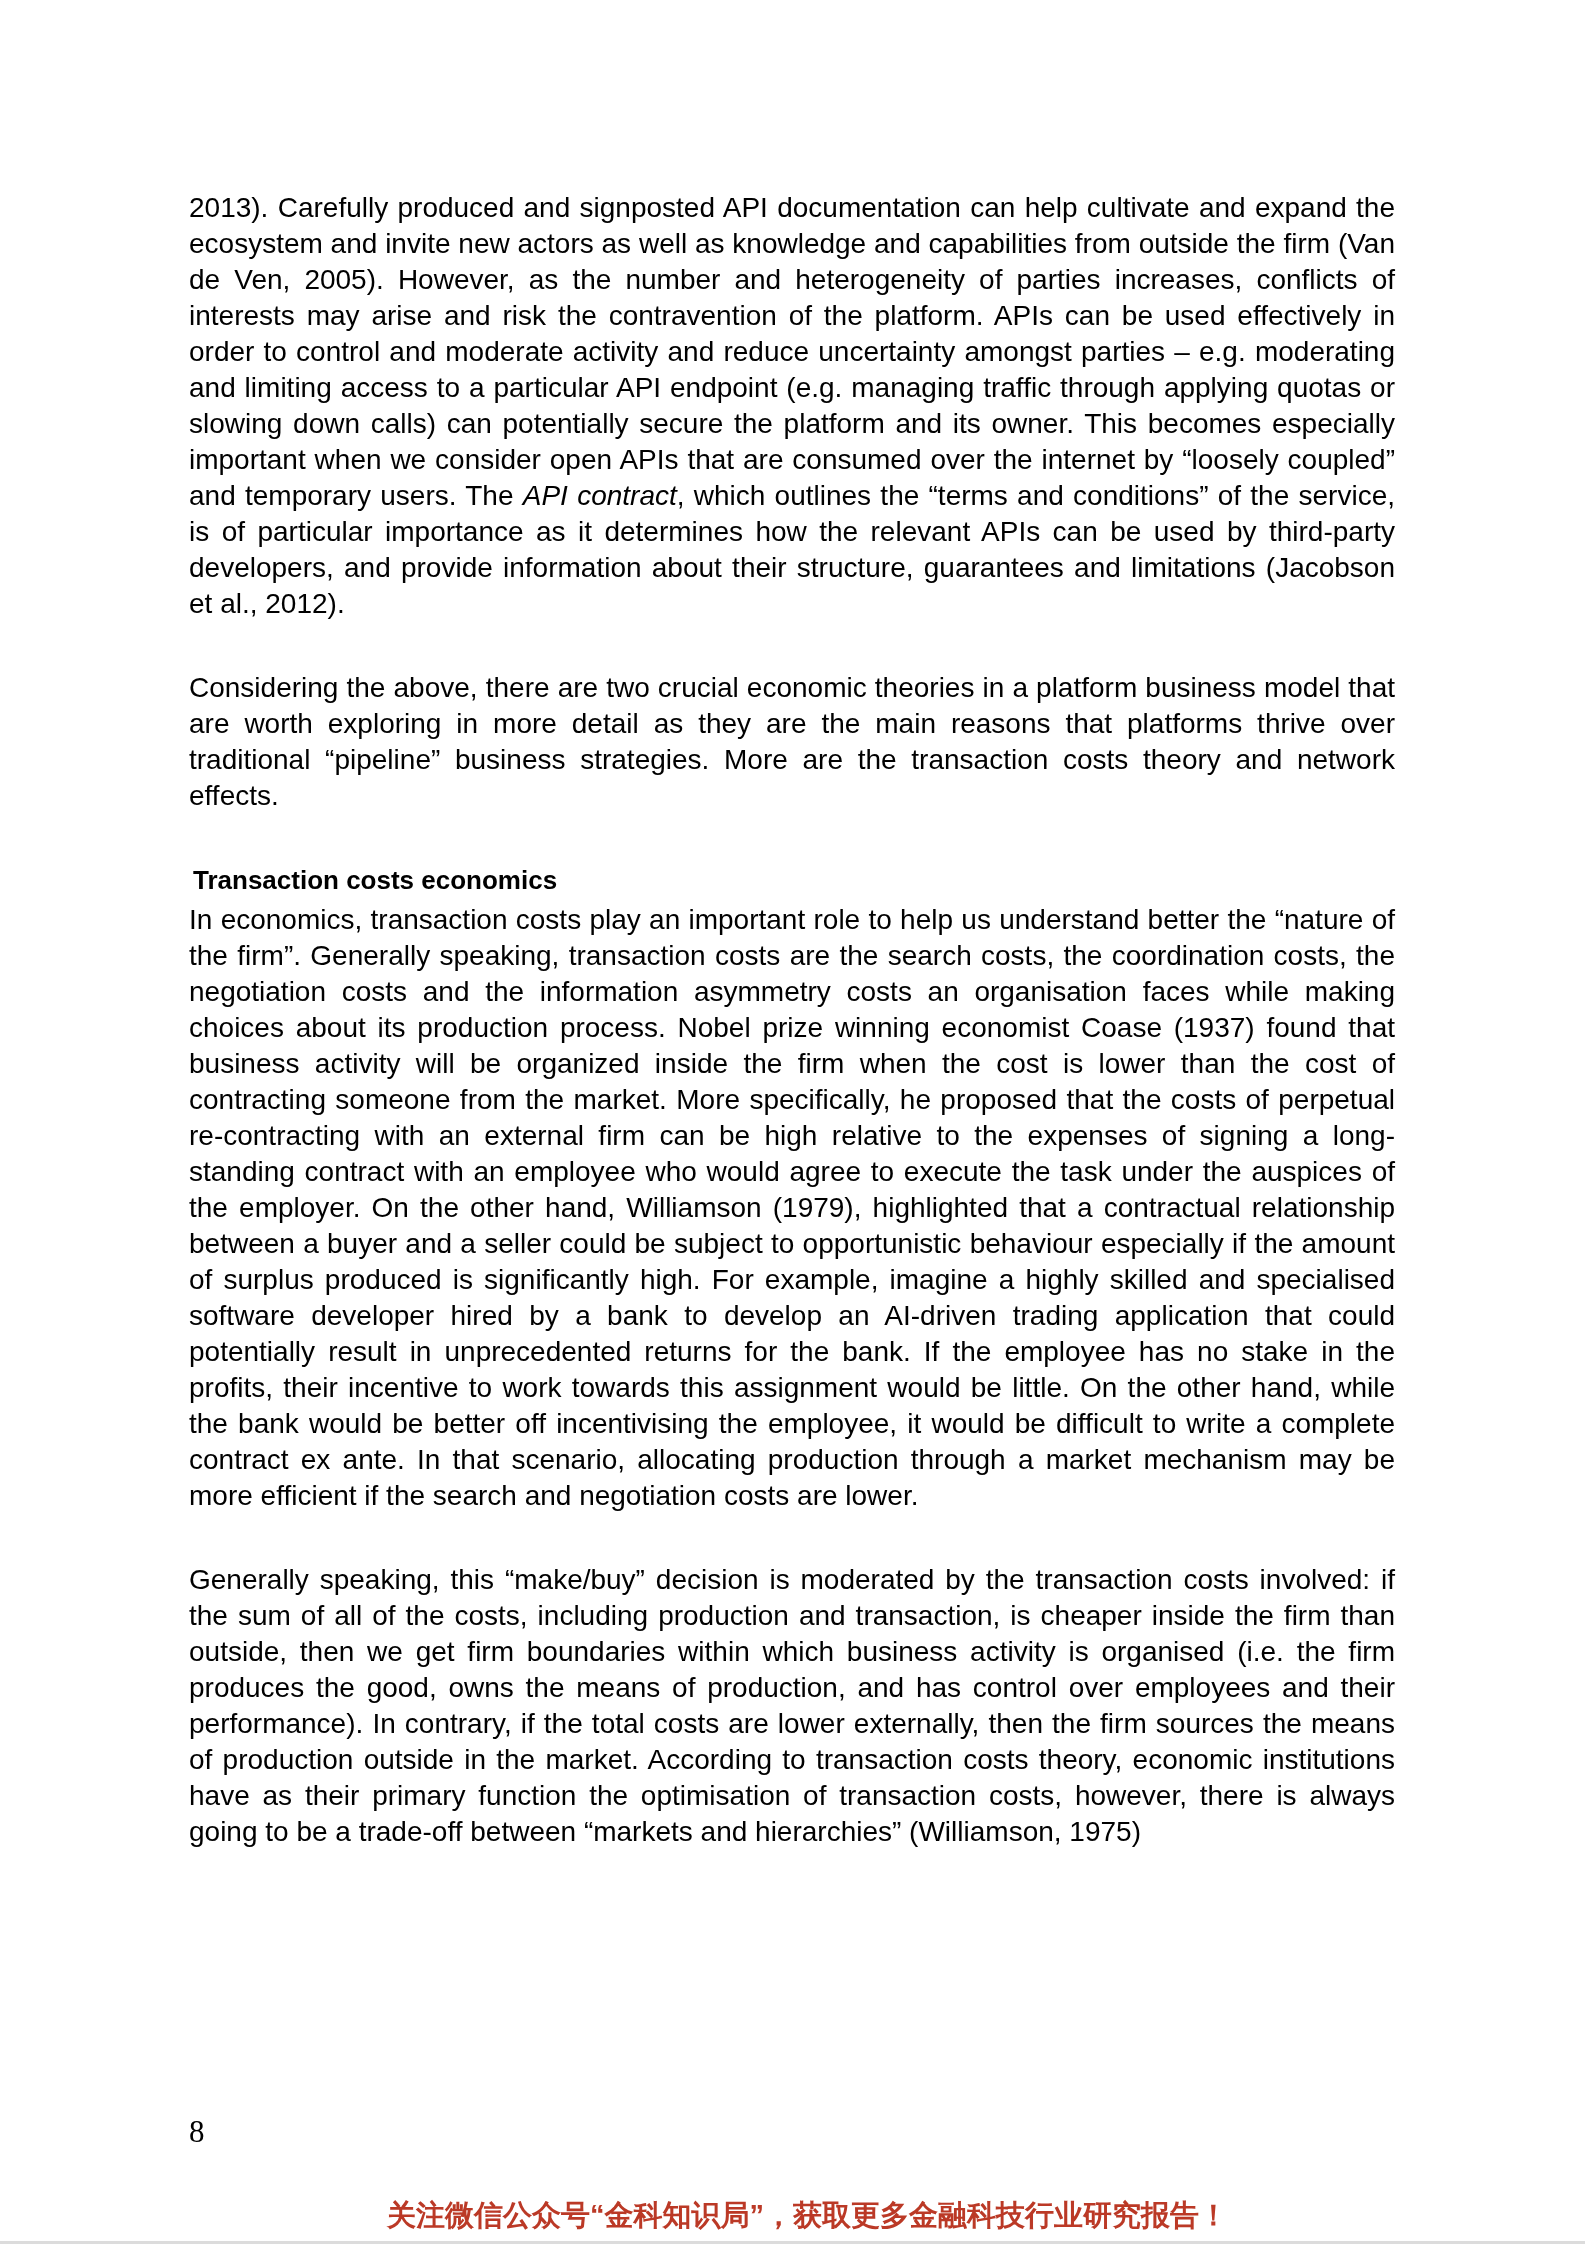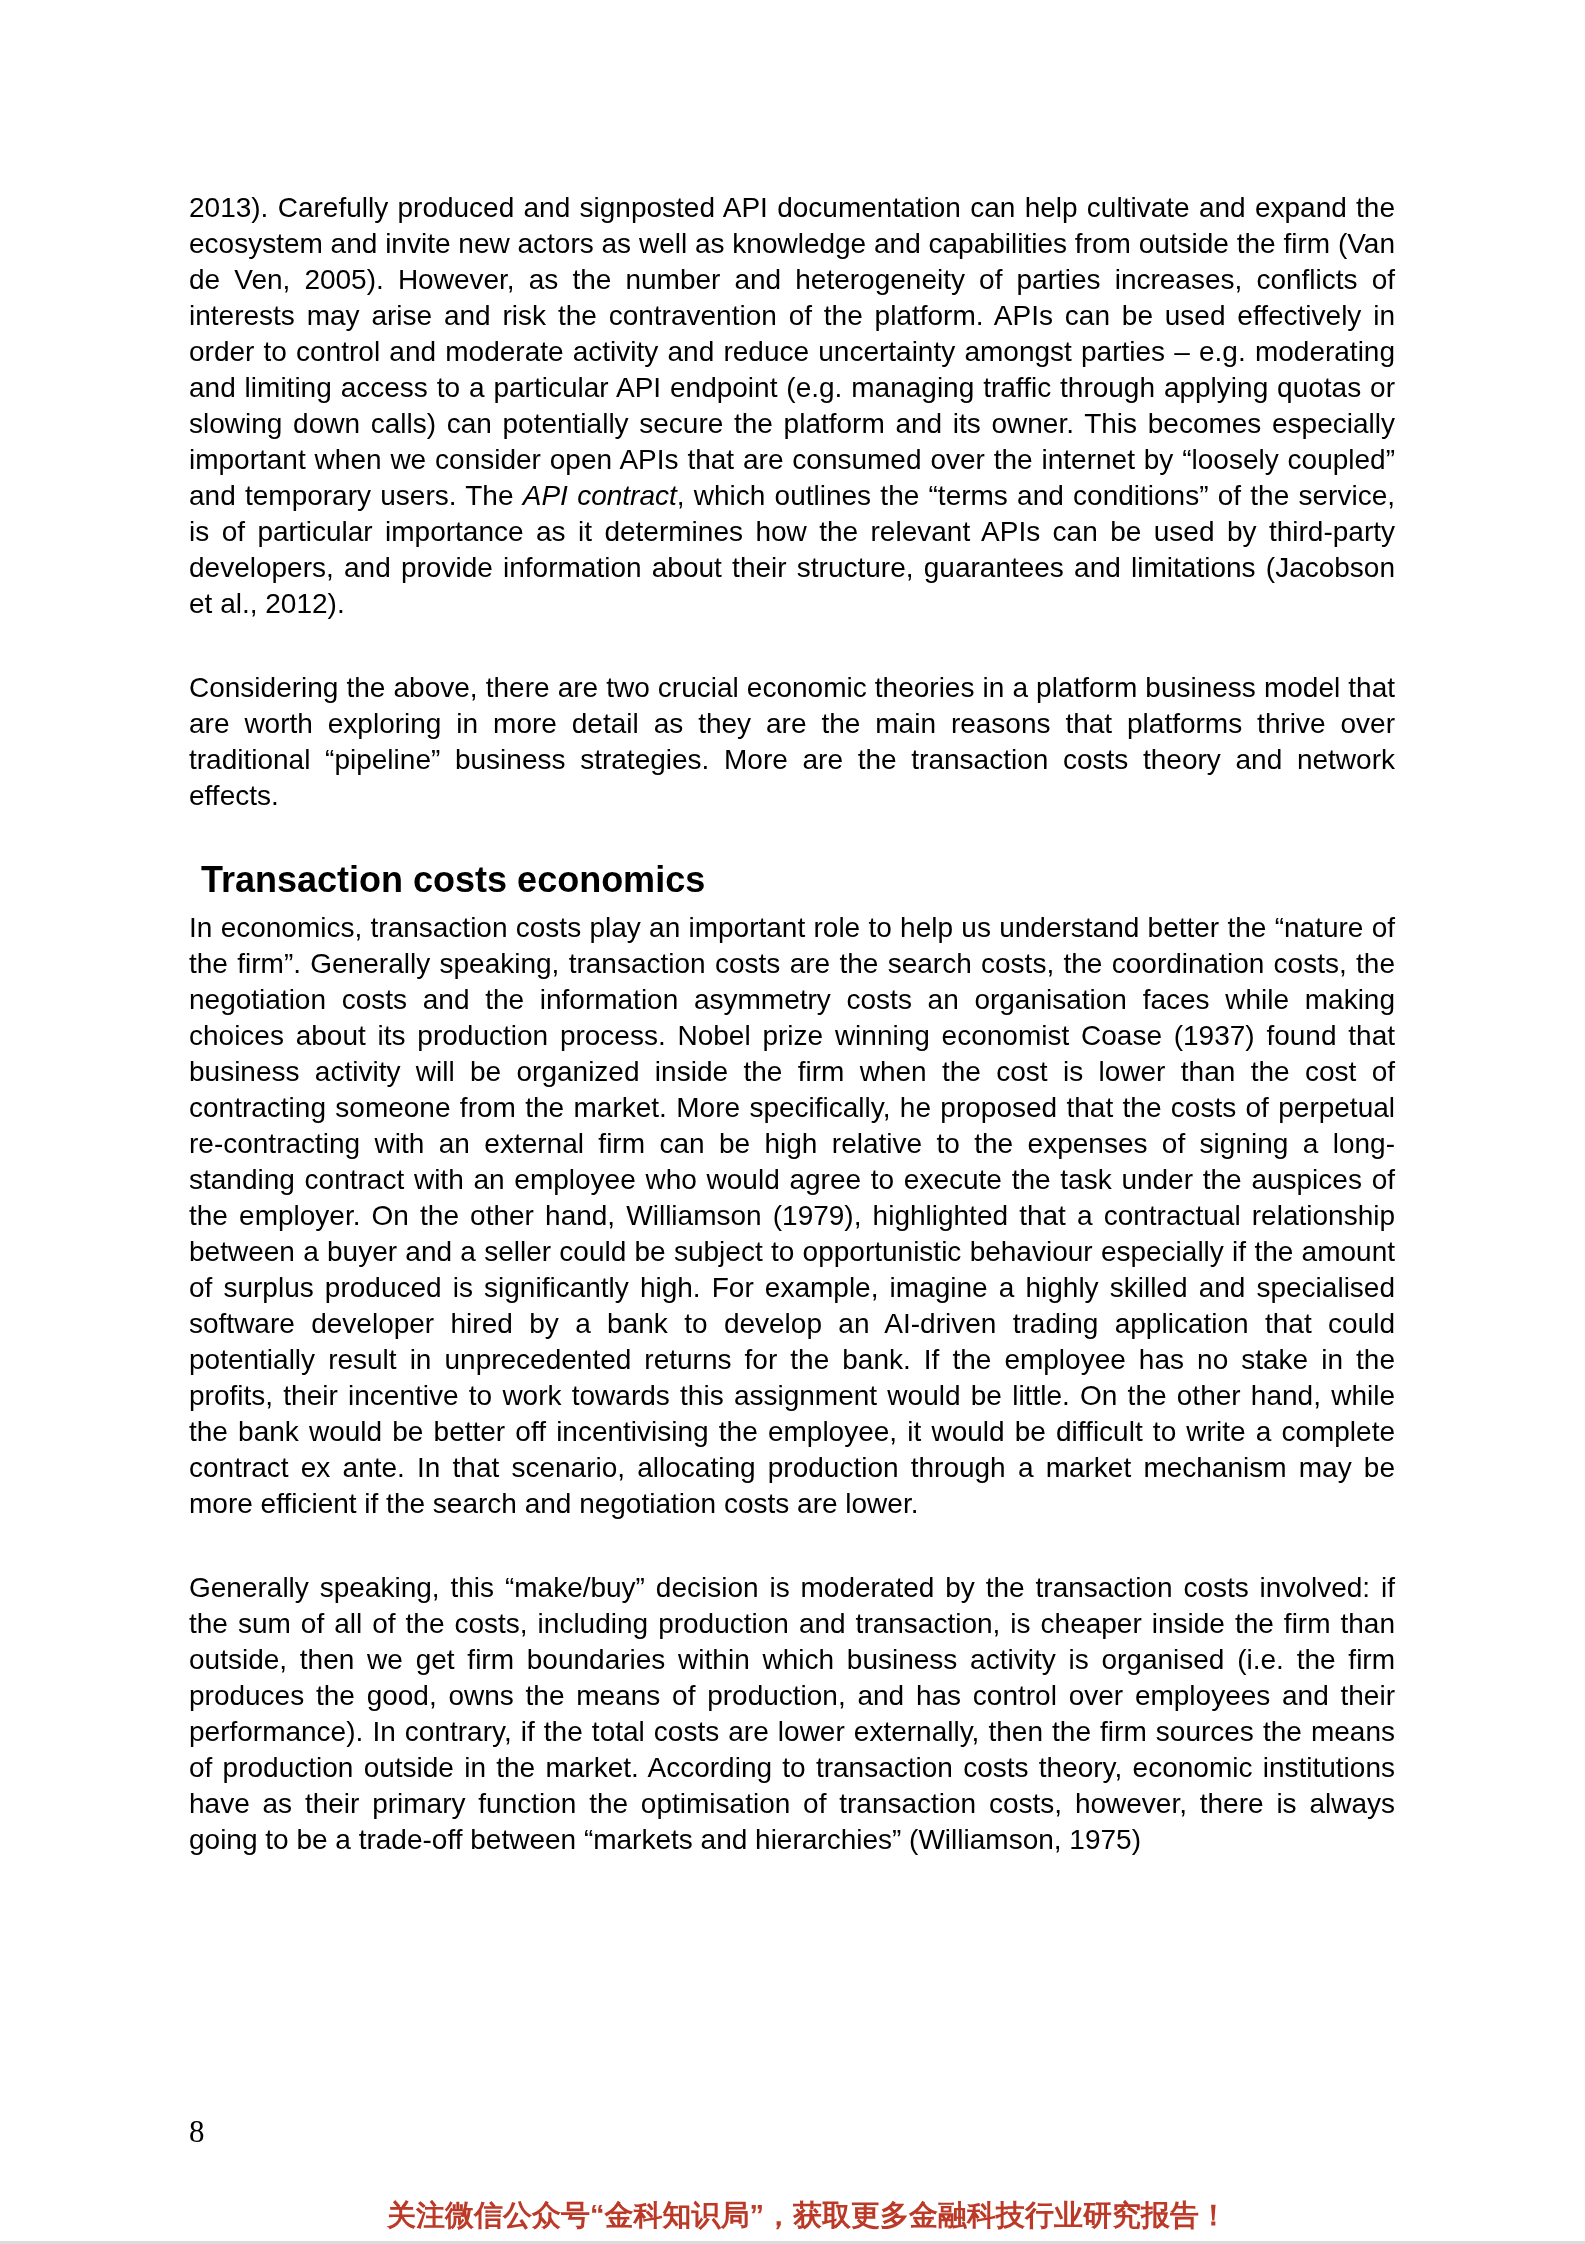--- a/index.html
+++ b/index.html
@@ -18,24 +18,24 @@
     top: 190px;
     width: 1206px;
     font-size: 28px;
     line-height: 36px;
     text-align: justify;
   }
   .content p { margin: 0 0 48px 0; }
   .content p.after-heading { margin-top: 0; }
   .content p:last-child { margin-bottom: 16px; }
   .section-heading {
-    font-size: 36px;
+    font-size: 26px;
     line-height: 36px;
     font-weight: bold;
-    margin: 12px;
+    margin: 4px;
     text-align: left;
   }
   .italic-term { }
   .page-number {
     position: absolute;
     left: 189px;
     top: 2114px;
     font-family: "Liberation Serif", serif;
     font-size: 31px;
     line-height: 36px;

